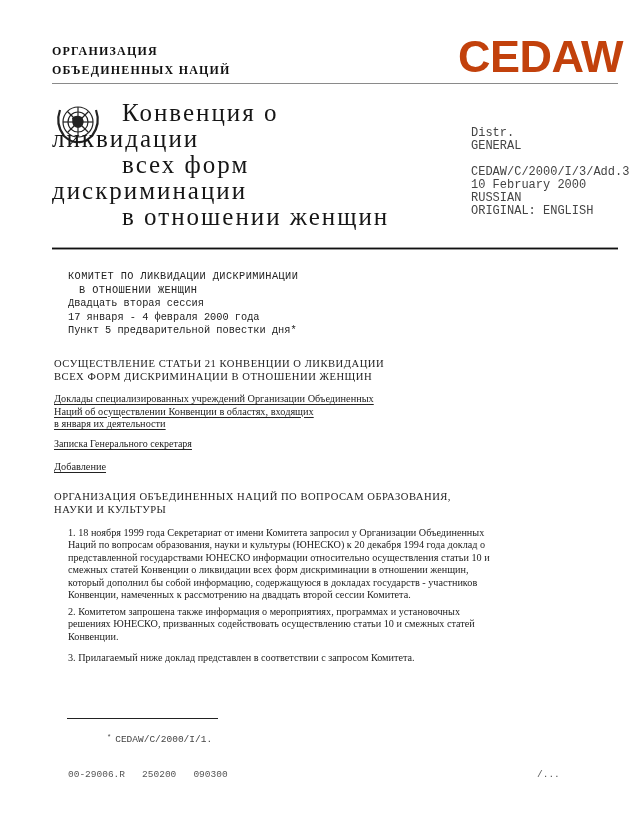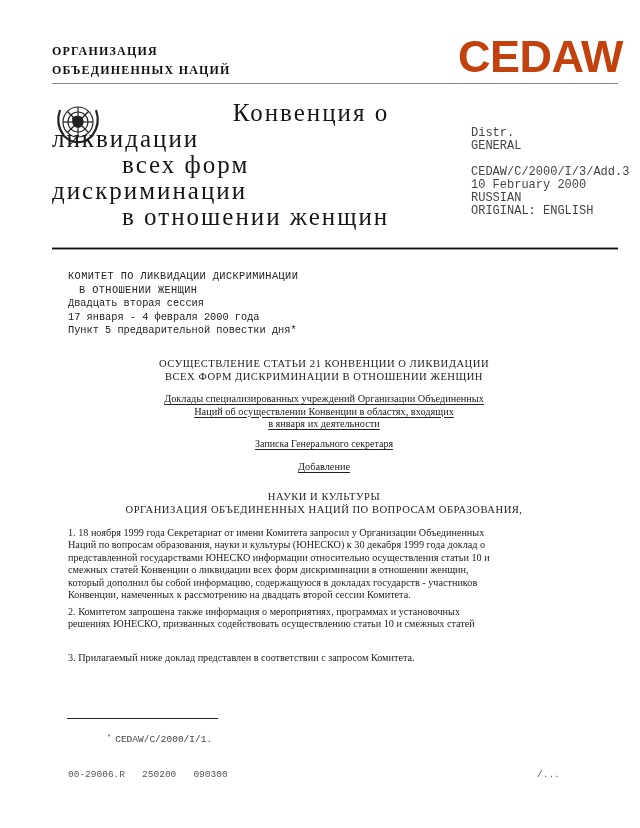--- a/index.html
+++ b/index.html
@@ -4,29 +4,29 @@
 <style>
   html, body { margin: 0; padding: 0; background: #ffffff; }
   body { width: 640px; height: 828px; position: relative; overflow: hidden; color: #1a1a1a; }
   .abs { position: absolute; }
   .org { left: 52px; top: 42px; font-family: "Liberation Serif", serif; font-weight: bold; font-size: 12px; line-height: 19px; letter-spacing: 1.2px; color: #111; }
   .org div { white-space: nowrap; }
   .cedaw { left: 458px; top: 32px; font-family: "Liberation Sans", sans-serif; font-weight: bold; font-size: 45px; line-height: 50px; letter-spacing: -0.5px; color: #c2410c; }
   .rule-top { left: 52px; top: 83px; width: 566px; height: 1px; background: #8a8a8a; }
   .rule-mid { left: 52px; top: 247px; width: 566px; height: 3px; background: #111; border-top: 1px solid #999; border-bottom: 1px solid #999; box-sizing: border-box; }
   .conv { left: 52px; top: 100px; font-family: "Liberation Serif", serif; font-size: 25px; line-height: 26px; letter-spacing: 2px; color: #161616; white-space: nowrap; }
-  .conv .i1 { padding-left: 70px; text-align: right; }
+  .conv .i1 { padding-left: 70px; }
   .conv .i2 { padding-left: 70px; }
   .emblem { left: 52px; top: 98px; width: 52px; height: 52px; }
   .distr { left: 471px; top: 127px; font-family: "Liberation Mono", monospace; font-size: 12px; line-height: 13px; color: #444; white-space: nowrap; }
   .distr .gap { height: 13px; }
   .committee { left: 68px; top: 270px; font-family: Liberation Mono, monospace; font-size: 10.3px; line-height: 13.5px; color: #222; white-space: nowrap; }
   .committee .caps { letter-spacing: 0.4px; }
   .committee .ind { padding-left: 11px; }
-  .center-block { left: 64px; width: 520px; text-align: center; font-family: "Liberation Serif", serif; color: #222; }
+  .center-block { left: 54px; width: 520px; text-align: left; font-family: "Liberation Serif", serif; color: #222; }
   .h-title { top: 357px; font-size: 10.6px; line-height: 13px; letter-spacing: 0.5px; }
   .h-sub { top: 393px; font-size: 10.3px; line-height: 12.5px; }
   .h-sub span, .u { text-decoration: underline; text-underline-offset: 2px; }
   .h-note { top: 437px; font-size: 10px; line-height: 13px; }
   .h-add { top: 460px; font-size: 10.3px; line-height: 13px; }
   .h-unesco { top: 491px; font-size: 10.6px; line-height: 12.5px; letter-spacing: 0.5px; }
   .para { left: 68px; width: 516px; font-family: "Liberation Serif", serif; font-size: 10.2px; line-height: 12.4px; color: #222; }
   .para .ln { white-space: nowrap; display: block; }
   .p1 { top: 527px; }
   .p2 { top: 606px; }
@@ -99,35 +99,36 @@
   <div><span>Наций об осуществлении Конвенции в областях, входящих</span></div>
   <div><span>в января их деятельности</span></div>
 </div>
 <div class="abs center-block h-note">
   <span class="u">Записка Генерального секретаря</span>
 </div>
 <div class="abs center-block h-add">
   <span class="u">Добавление</span>
 </div>
 <div class="abs center-block h-unesco">
+  <div>ОРГАНИЗАЦИЯ ОБЪЕДИНЕННЫХ НАЦИЙ ПО ВОПРОСАМ ОБРАЗОВАНИЯ,</div>
   <div>НАУКИ И КУЛЬТУРЫ</div>
-  <div>ОРГАНИЗАЦИЯ ОБЪЕДИНЕННЫХ НАЦИЙ ПО ВОПРОСАМ ОБРАЗОВАНИЯ,</div>
 </div>
 
 <div class="abs para p1">
   <span class="ln">1.     18 ноября 1999 года Секретариат от имени Комитета запросил у Организации Объединенных</span>
-  <span class="ln">Наций по вопросам образования, науки и культуры (ЮНЕСКО) к 30 декабря 1999 года доклад о</span>
+  <span class="ln">Наций по вопросам образования, науки и культуры (ЮНЕСКО) к 20 декабря 1994 года доклад о</span>
   <span class="ln">представленной государствами ЮНЕСКО информации относительно осуществления статьи 10 и</span>
   <span class="ln">смежных статей Конвенции о ликвидации всех форм дискриминации в отношении женщин,</span>
   <span class="ln">который дополнил бы собой информацию, содержащуюся в докладах государств - участников</span>
   <span class="ln">Конвенции, намеченных к рассмотрению на двадцать второй сессии Комитета.</span>
 </div>
 <div class="abs para p2">
   <span class="ln">2.     Комитетом запрошена также информация о мероприятиях, программах и установочных</span>
   <span class="ln">решениях ЮНЕСКО, призванных содействовать осуществлению статьи 10 и смежных статей</span>
+  <span class="ln">Конвенции.</span>
 </div>
 <div class="abs para p3">
   <span class="ln">3.     Прилагаемый ниже доклад представлен в соответствии с запросом Комитета.</span>
 </div>
 
 <div class="abs fn-rule"></div>
 <div class="abs fn">
   <sup>*</sup><span>CEDAW/C/2000/I/1.</span>
 </div>
 

